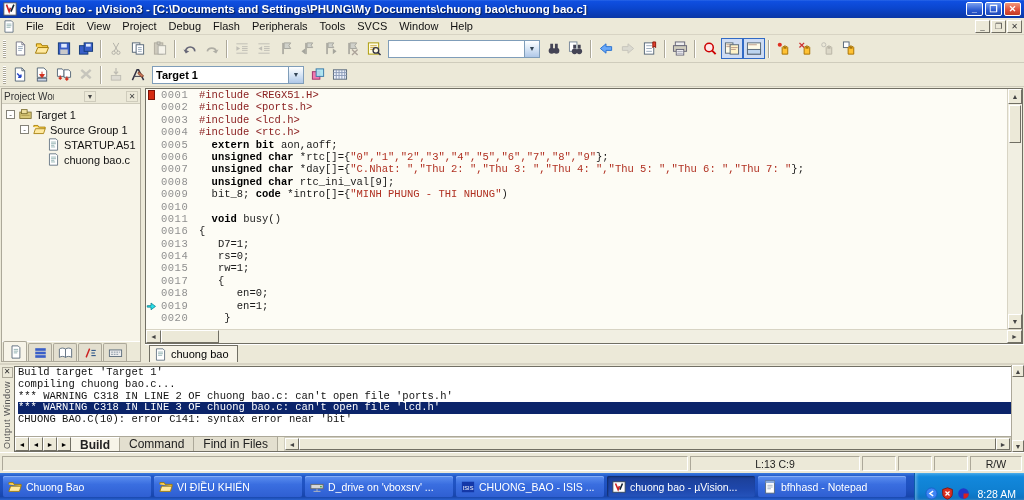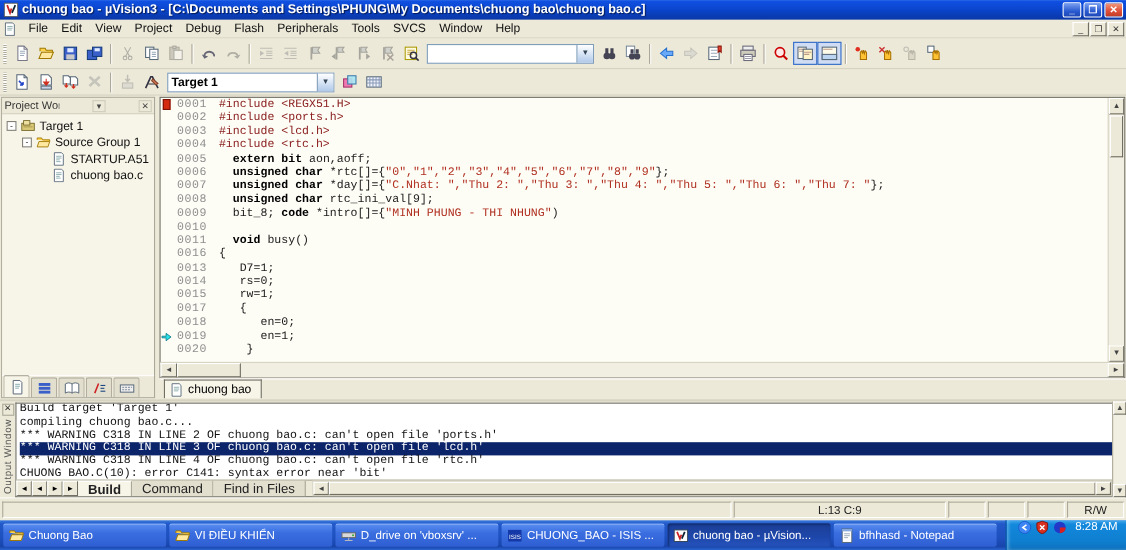--- a/index.html
+++ b/index.html
@@ -127,39 +127,39 @@
   #out-vscroll { width:13px; background:#f1efe2; border-left:1px solid #aca899; display:flex; flex-direction:column; }
   #out-vscroll .sbtn { height:12px; }
   #out-vscroll .track { flex:1; }
 
   
   #statusbar { height:21px; background:#ece9d8; border-top:1px solid #fff; display:flex; align-items:center;
     padding:2px 2px; gap:2px; }
   .st-cell { height:15px; border:1px solid; border-color:#aca899 #fff #fff #aca899; padding:1px 6px;
     font-size:10.5px; color:#222; white-space:nowrap; }
   .st-0 { flex:1; }
-  .st-1 { width:193px; text-align:center; }
+  .st-1 { width:170px; text-align:center; }
   .st-2,.st-3,.st-4 { width:34px; }
   .st-5 { width:52px; text-align:center; }
 
   
   #taskbar { height:27px; display:flex; align-items:stretch;
     background:linear-gradient(180deg,#3a7bdf 0%,#2258c8 12%,#1e4fbe 60%,#1745ab 88%,#2b63cf 100%); }
   #start-btn { width:82px; display:flex; align-items:center; gap:5px; padding:0 12px 0 8px;
     background:linear-gradient(180deg,#70bf63 0%,#3f9c35 15%,#2f8a28 60%,#247320 100%);
     border-radius:0 11px 11px 0; box-shadow:1px 0 3px rgba(0,0,0,.4); color:#fff;
     font-weight:bold; font-style:italic; font-size:14px; text-shadow:1px 1px 2px #1a4a14; }
   #task-items { flex:1; display:flex; align-items:center; gap:3px; padding:2px 3px; overflow:hidden; }
   .task-item { flex:1; max-width:148px; height:21px; display:flex; align-items:center; gap:4px; padding:0 5px;
     border-radius:2px; background:linear-gradient(180deg,#5b8ff0,#3a6ee0 40%,#2f5fd2);
     box-shadow:inset 0 1px 0 #86aef5; color:#fff; font-size:10.5px; white-space:nowrap; overflow:hidden; }
   .task-item.active { background:linear-gradient(180deg,#1c3f96,#1e47ab 60%,#2553bc);
     box-shadow:inset 1px 1px 2px #102a66; }
   .task-item svg { width:14px; height:14px; flex:none; }
-  #tray { display:flex; align-items:flex-start; gap:4px; padding:0 8px 0 10px;
+  #tray { display:flex; align-items:flex-end; gap:4px; padding:0 8px 0 10px;
     background:linear-gradient(180deg,#34a1e8 0%,#1288dc 15%,#0f7fd0 70%,#0c70bd 100%);
     border-left:1px solid #0a5ca8; box-shadow:inset 2px 0 3px rgba(255,255,255,.3); color:#fff; }
   #tray svg { width:13px; height:13px; }
   #tray .clock { font-size:10.5px; margin-left:3px; }
 </style>
 </head>
 <body>
 
 <div id="titlebar">
   <span class="ic" style="width:14px;height:14px" id="app-icon-slot">
@@ -593,21 +593,20 @@
   <div id="out-side">
     <div id="out-close">✕</div>
     <div id="out-vlabel">Output Window</div>
   </div>
   <div id="out-main">
     <div id="out-log">
         <div class="out-row">Build target 'Target 1'</div>
         <div class="out-row">compiling chuong bao.c...</div>
         <div class="out-row">*** WARNING C318 IN LINE 2 OF chuong bao.c: can't open file 'ports.h'</div>
         <div class="out-row sel">*** WARNING C318 IN LINE 3 OF chuong bao.c: can't open file 'lcd.h'</div>
-        <div class="out-row">*** WARNING C318 IN LINE 4 OF chuong bao.c: can't open file 'rtc.h'</div>
         <div class="out-row">CHUONG BAO.C(10): error C141: syntax error near 'bit'</div>
       </div>
     <div id="out-bottom">
       <span class="nav4" id="out-nav">
           <span class="navbtn" style="font-size: 7px;">◄</span>
           <span class="navbtn" style="font-size: 7px;">◄</span>
           <span class="navbtn" style="font-size: 7px;">►</span>
           <span class="navbtn" style="font-size: 7px;">►</span>
         </span>
       <span id="out-tabs" style="display:flex">

